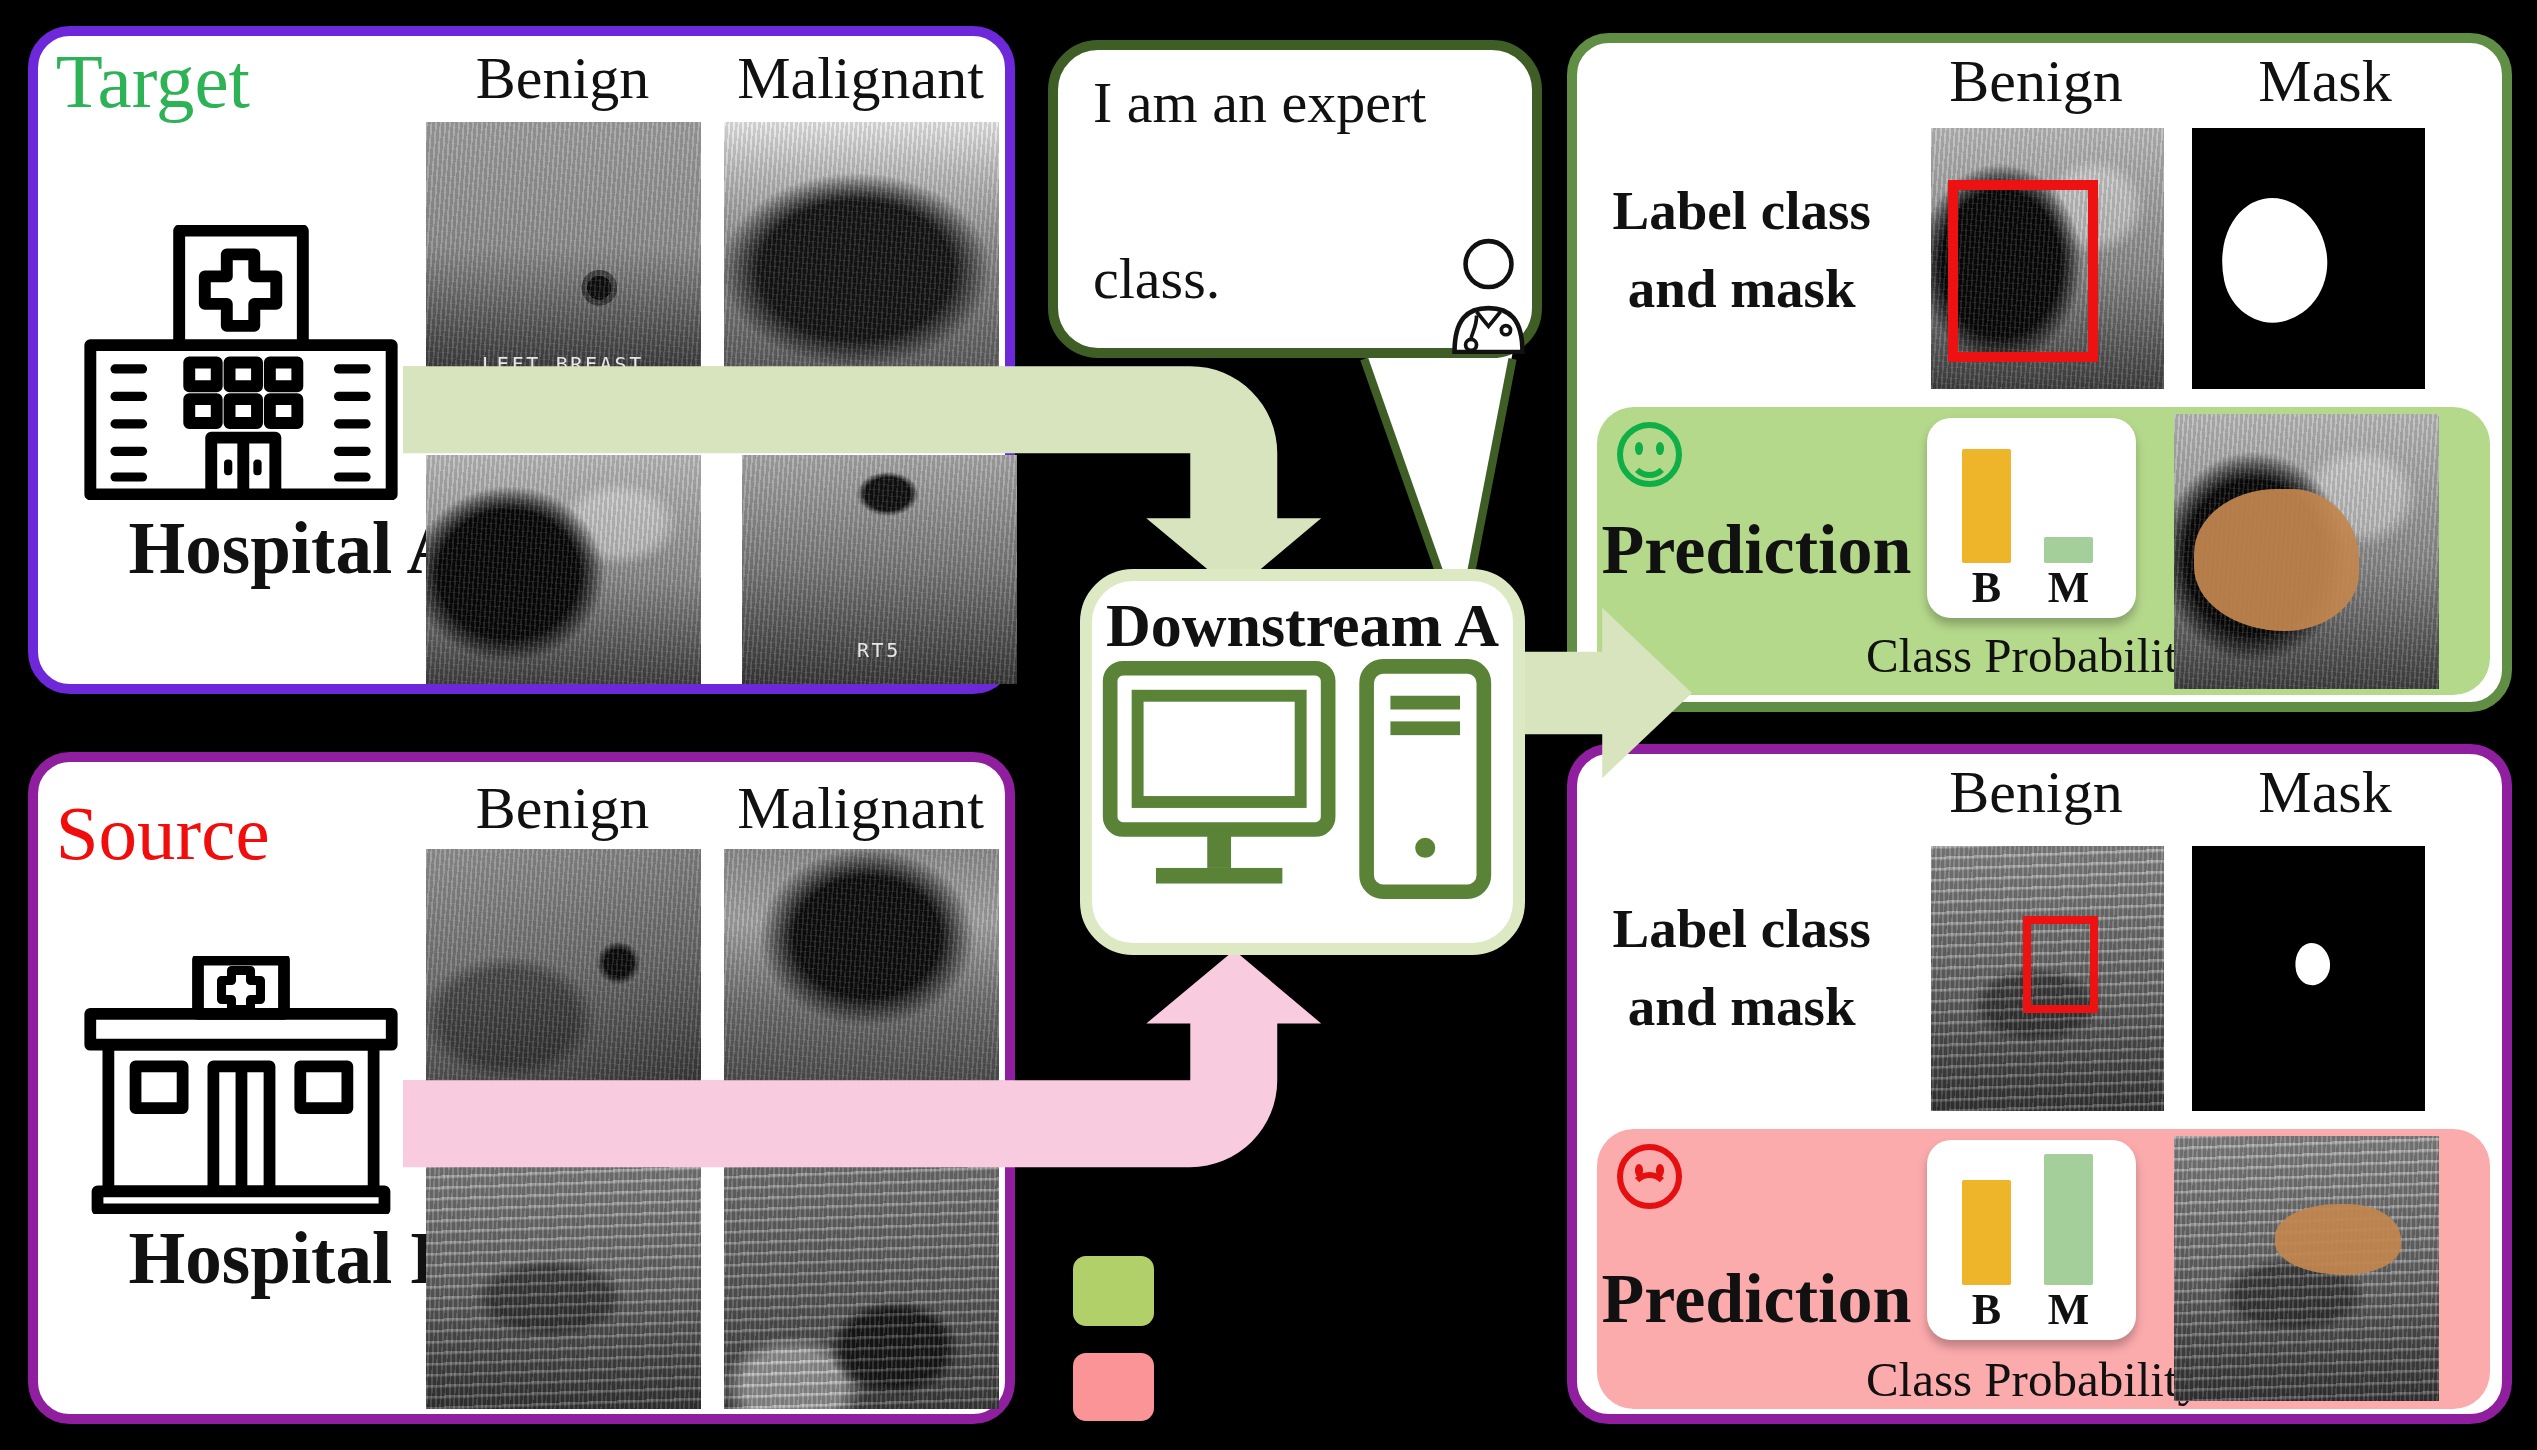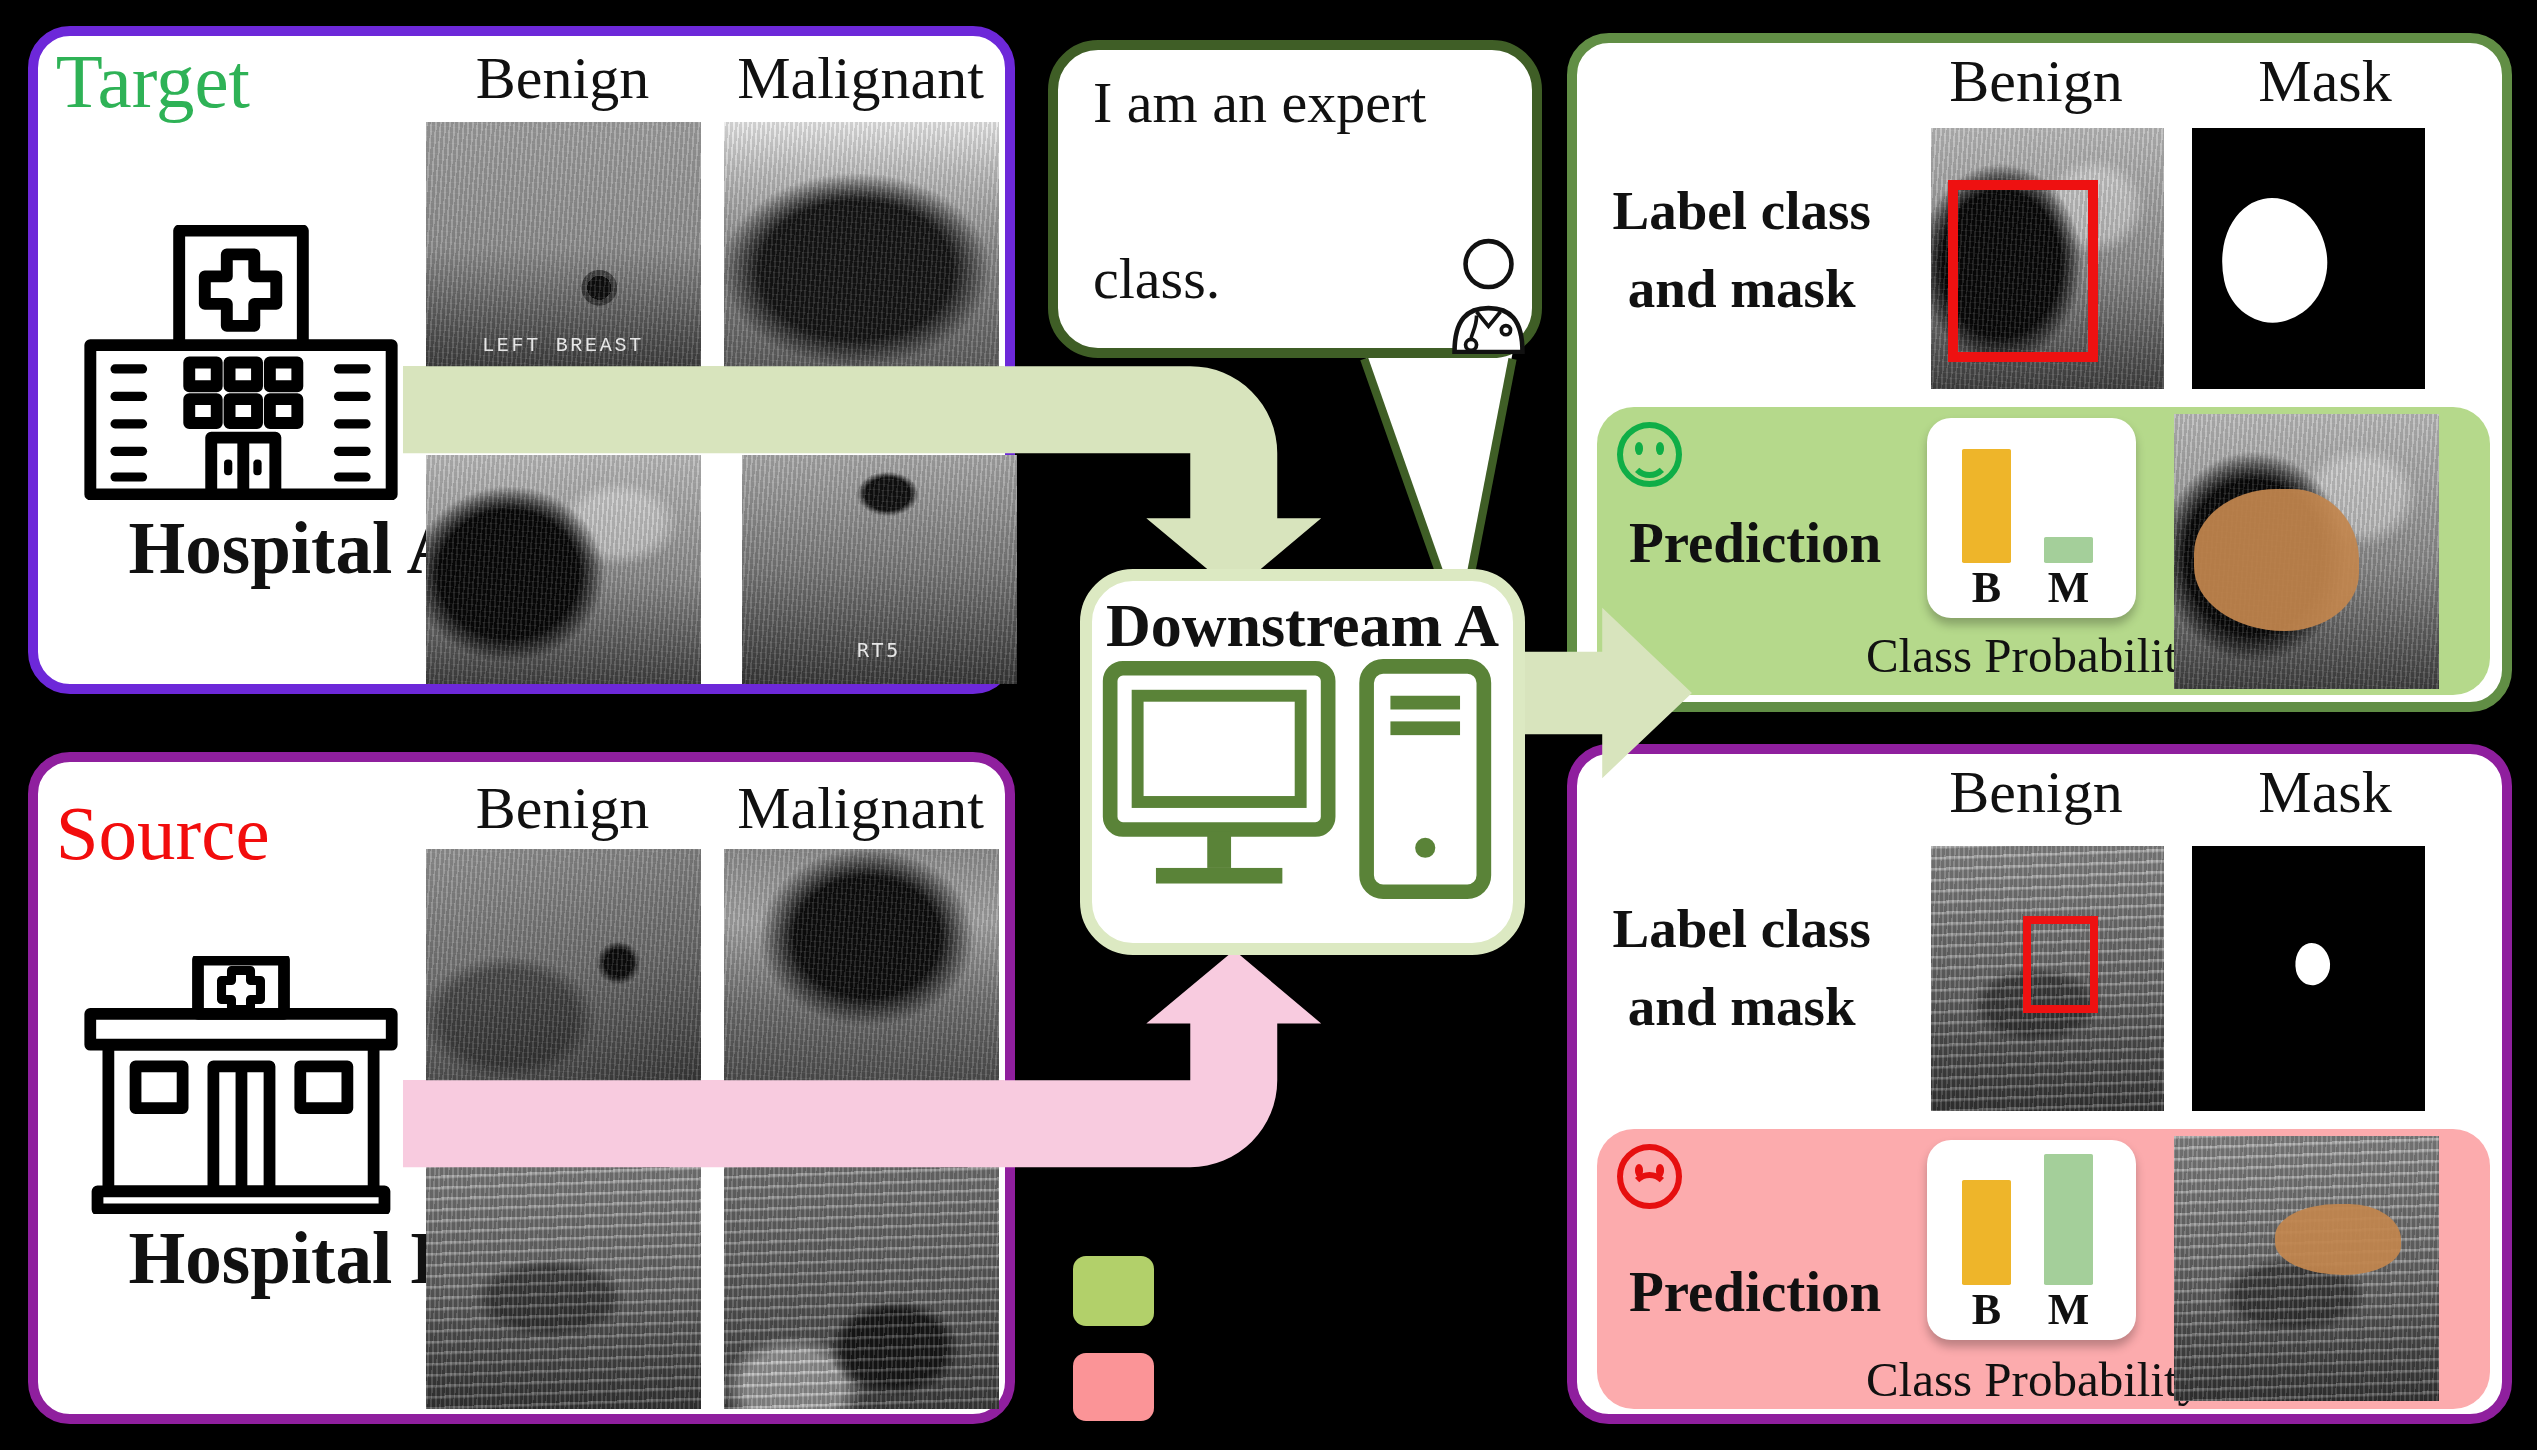--- a/index.html
+++ b/index.html
@@ -58,21 +58,21 @@
     linear-gradient(180deg,#8a8a8a 0%,#616161 60%,#3c3c3c 100%);}
   .maskimg{position:absolute;background:#000;z-index:3;}
   .mask-blob{position:absolute;background:#fff;border-radius:52% 48% 55% 45% / 58% 50% 50% 42%;transform:rotate(-12deg);}
   .bbox{position:absolute;border:10px solid #ee1111;}
   .tan-blob{position:absolute;background:#c2854d;opacity:.93;border-radius:55% 45% 50% 60% / 50% 55% 45% 50%;}
   .result-box{position:absolute;border-radius:37px;}
   .card{position:absolute;background:#fff;border-radius:24px;box-shadow:0 6.4px 9.2px rgba(0,0,0,.25);}
   .bar{position:absolute;width:49px;border-radius:1.8px;}
   .bar-lbl{position:absolute;width:49px;text-align:center;font-weight:bold;font-size:44px;}
   .caption{position:absolute;width:366px;text-align:center;font-size:49px;}
-  .pred-lbl{position:absolute;width:307px;text-align:center;font-weight:bold;font-size:57px;}
+  .pred-lbl{position:absolute;width:307px;font-weight:bold;font-size:70px;}
   .face{position:absolute;width:53px;height:53px;border-radius:50%;}
   .face .eye{position:absolute;top:14.6px;width:8.2px;height:13px;border-radius:50%;}
   .face .eye.l{left:12px;} .face .eye.r{right:12px;}
   .face .mouth{position:absolute;left:5.5px;width:29px;height:29px;border:6.4px solid transparent;border-radius:50%;}
   .face-green{border:6.4px solid #0fae47;} .face-green .eye{background:#0fae47;}
   .face-green .mouth{top:9.2px;border-bottom-color:#0fae47;}
   .face-red{border:6.4px solid #e60f0f;} .face-red .eye{background:#e60f0f;}
   .face-red .mouth{top:22px;border-top-color:#e60f0f;}
   .bubble{position:absolute;left:1048px;top:40px;width:474px;height:298px;background:#fff;
           border:10px solid #3f5e26;border-radius:50px;z-index:4;}
@@ -119,21 +119,21 @@
           <rect x="274" y="182" width="40" height="10" rx="5"></rect>
         <rect x="274" y="212" width="40" height="10" rx="5"></rect>
           <rect x="274" y="242" width="40" height="10" rx="5"></rect>
         <rect x="274" y="270" width="40" height="10" rx="5"></rect>
       </g>
     </svg>
   </div>
   <div class="hosp-label" style="left:-9.2px;top:476px;">Hospital A</div>
 
   <div class="us us1" style="left:388px;top:86px;width:275px;height:296px;">
-    <div class="ann" style="bottom:61px;font-family:Liberation Mono, monospace;">LEFT BREAST</div>
+    <div class="ann" style="bottom:42px;">LEFT BREAST</div>
   </div>
   <div class="us us2" style="left:686px;top:86px;width:275px;height:296px;"></div>
   <div class="us us3" style="left:388px;top:419px;width:275px;height:229px;"></div>
   <div class="us us4" style="left:686px;top:419px;width:275px;height:229px;">
     <div class="ann" style="bottom:22px;">RT5</div>
   </div>
 </div>
 
 <div id="source-panel" class="panel">
   <div class="panel-title" style="left:18.3px;top:33px;color:#f20d0d;">Source</div>

